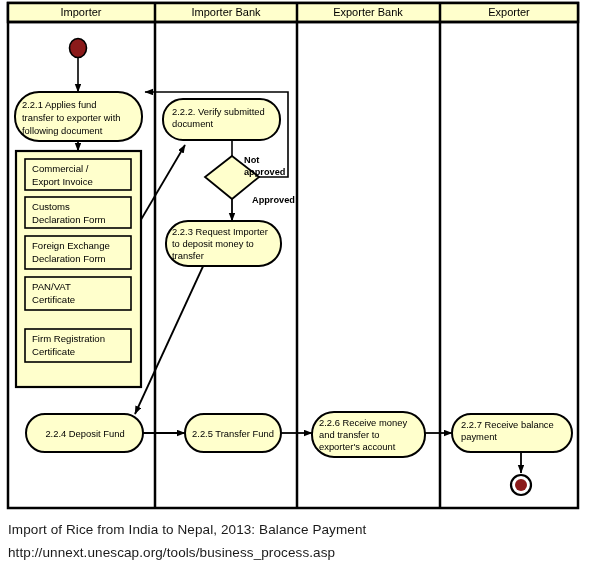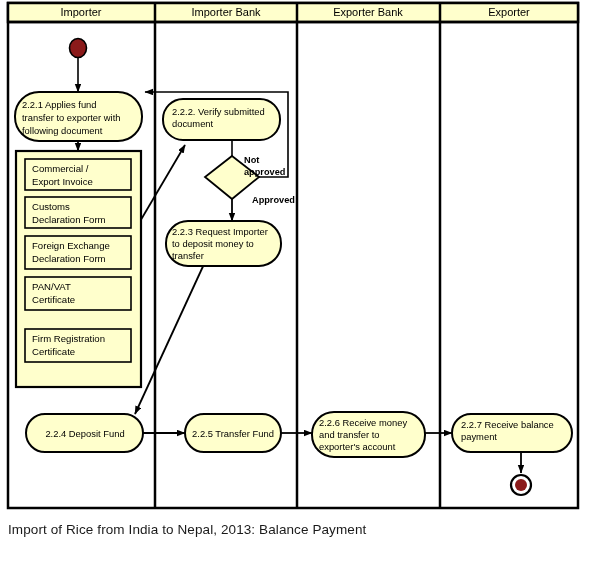--- a/index.html
+++ b/index.html
@@ -215,15 +215,16 @@
     </g>
 
     <g>
       <circle cx="521" cy="485" r="10" fill="#FFFFFF" stroke="#000000" stroke-width="2.2"></circle>
       <circle cx="521" cy="485" r="6" fill="#8B1A1A" stroke="none"></circle>
     </g>
   </svg>
 
   <div class="caption-block">
     <div class="caption-line">Import of Rice from India to Nepal, 2013: Balance Payment</div>
+    <div class="caption-line">http://unnext.unescap.org/tools/business_process.asp</div>
   </div>
 
 </div>
 
 </body></html>

